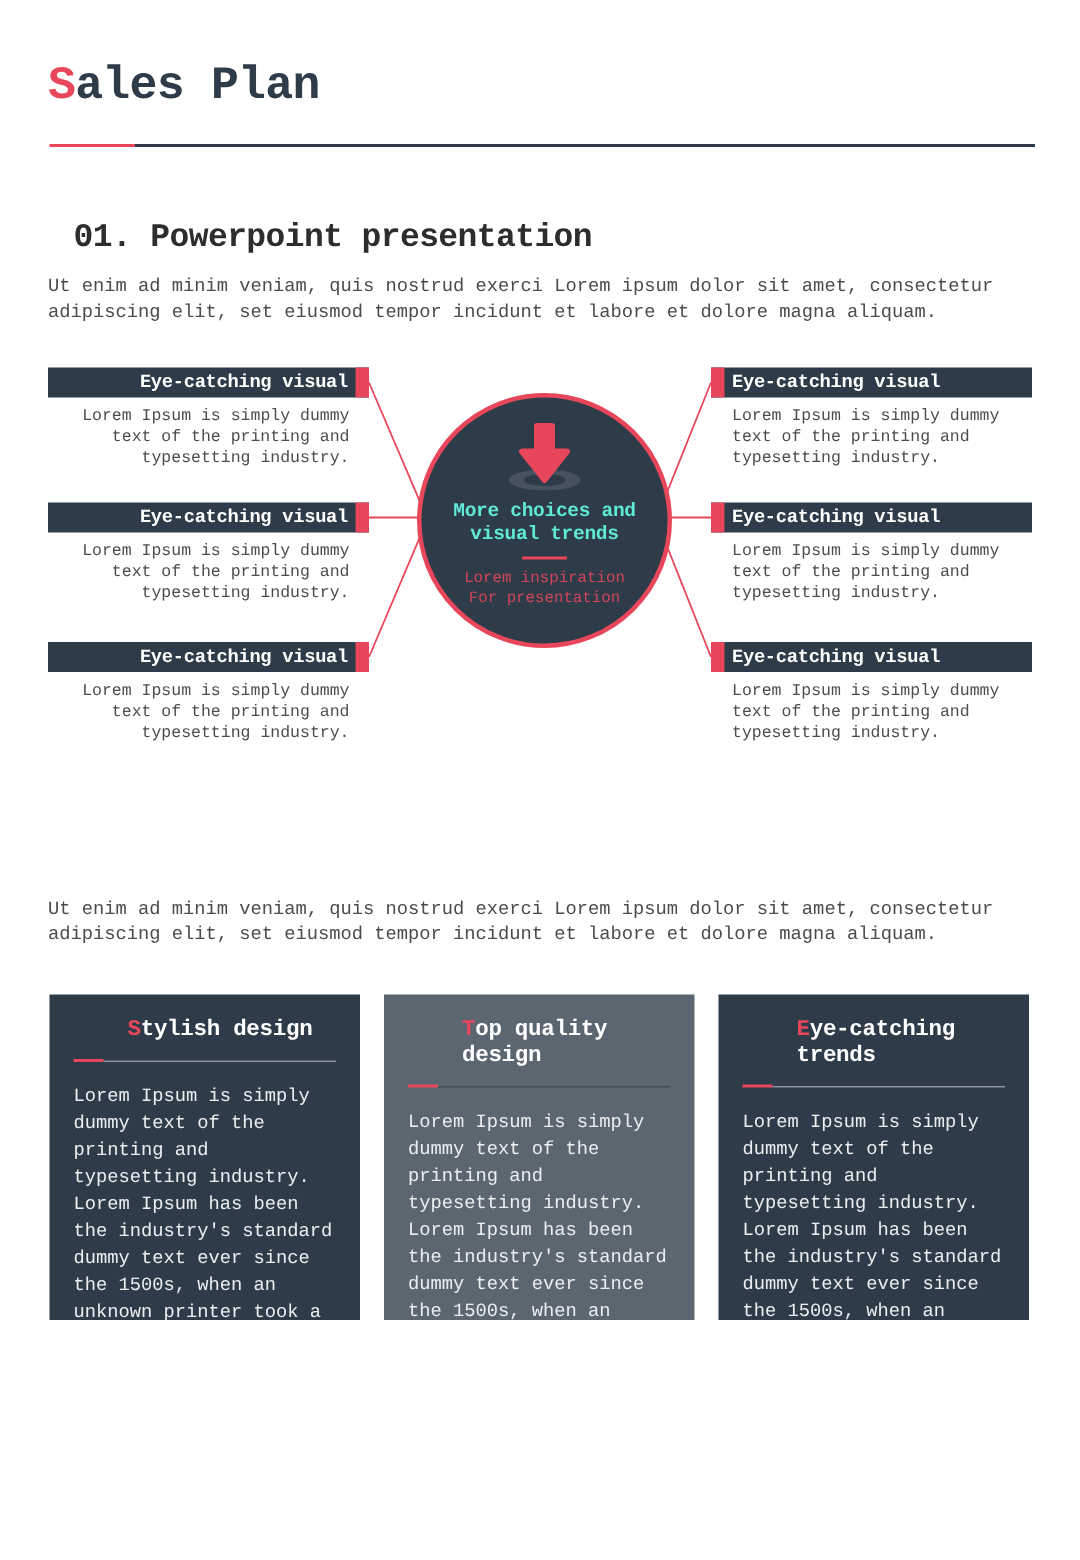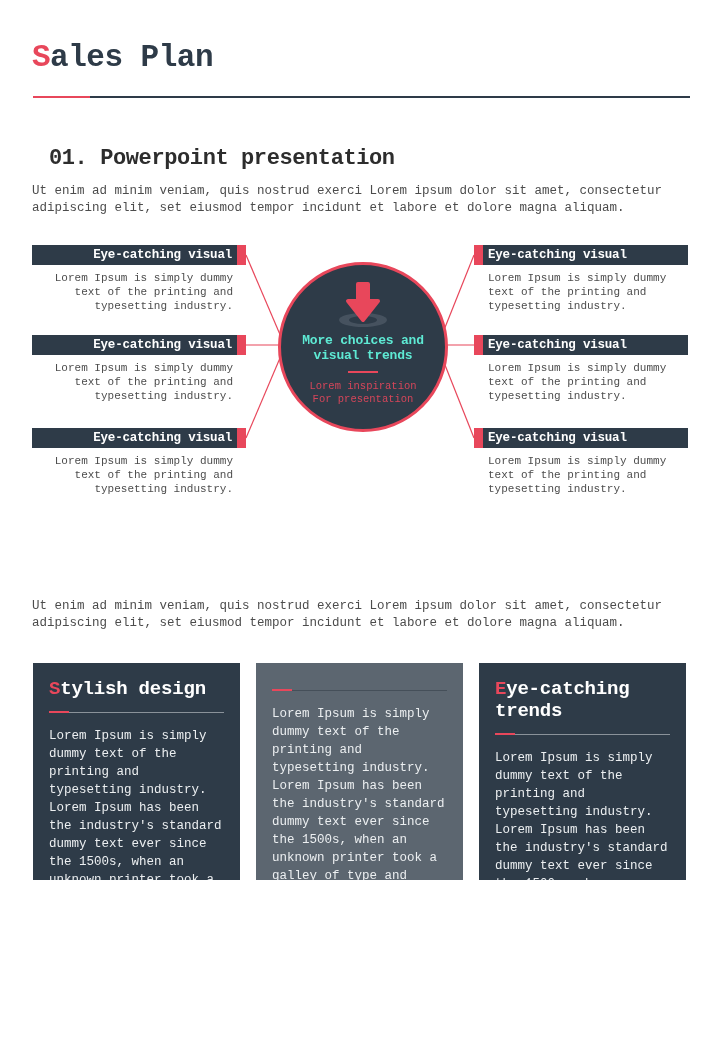--- a/index.html
+++ b/index.html
@@ -52,21 +52,21 @@
   .cc-divider { width:30px; height:2px; background:#e8475b; margin:8px auto 7px auto; }
   .cc-subtitle { width:124px; margin:0 auto; color:#d5465a; font-size:10.5px;
                  line-height:13px; }
 
   
   .card { position:absolute; top:663px; width:207px; height:283px; box-sizing:border-box;
           padding:15px 16px; }
   .card-1 { left:33px;  background:#2e3b48; }
   .card-2 { left:256px; background:#5c6670; }
   .card-3 { left:479px; background:#2e3b48; }
-  .card-title { font-size:19px; font-weight:bold; color:#ffffff; letter-spacing:-0.2px; }
+  .card-title { font-size:15px; font-weight:bold; color:#ffffff; letter-spacing:-0.2px;margin-left:36px; }
   .card-title .accent { color:#e8475b; }
   .card-divider { margin-top:11px; height:2px; display:flex; }
   .card-divider .seg-red { width:20px; height:2px; background:#e8475b; }
   .card-divider .seg-line { flex:1; height:1px; margin-top:1px; }
   .card-1 .seg-line, .card-3 .seg-line { background:#8a929a; }
   .card-2 .seg-line { background:#454f59; }
   .card-body { margin-top:14px; font-size:12.5px; line-height:18px; color:#eceff1; }
 
   
   .footer-bar { position:absolute; left:32px; top:1008px; width:657px; height:25px;
@@ -159,20 +159,21 @@
 
   <div class="card card-1">
     <div class="card-title"><span class="accent">S</span><span>tylish design</span></div>
     <div class="card-divider">
         <span class="seg-red"></span>
         <span class="seg-line"></span>
       </div>
     <div class="card-body">Lorem Ipsum is simply dummy text of the printing and typesetting industry. Lorem Ipsum has been the industry's standard dummy text ever since the 1500s, when an unknown printer took a galley of type and scrambled it to make a type specimen book. It has survived not only five centuries, but also the leap into electronic typesetting, remaining essentially unchanged.</div>
   </div>
   <div class="card card-2">
+    <div class="card-title"><span class="accent">T</span><span>op quality design</span></div>
     <div class="card-divider">
         <span class="seg-red"></span>
         <span class="seg-line"></span>
       </div>
     <div class="card-body">Lorem Ipsum is simply dummy text of the printing and typesetting industry. Lorem Ipsum has been the industry's standard dummy text ever since the 1500s, when an unknown printer took a galley of type and scrambled it to make a type specimen book. It has survived not only five centuries, but also the leap into electronic typesetting, remaining essentially unchanged.</div>
   </div>
   <div class="card card-3">
     <div class="card-title"><span class="accent">E</span><span>ye-catching trends</span></div>
     <div class="card-divider">
         <span class="seg-red"></span>

